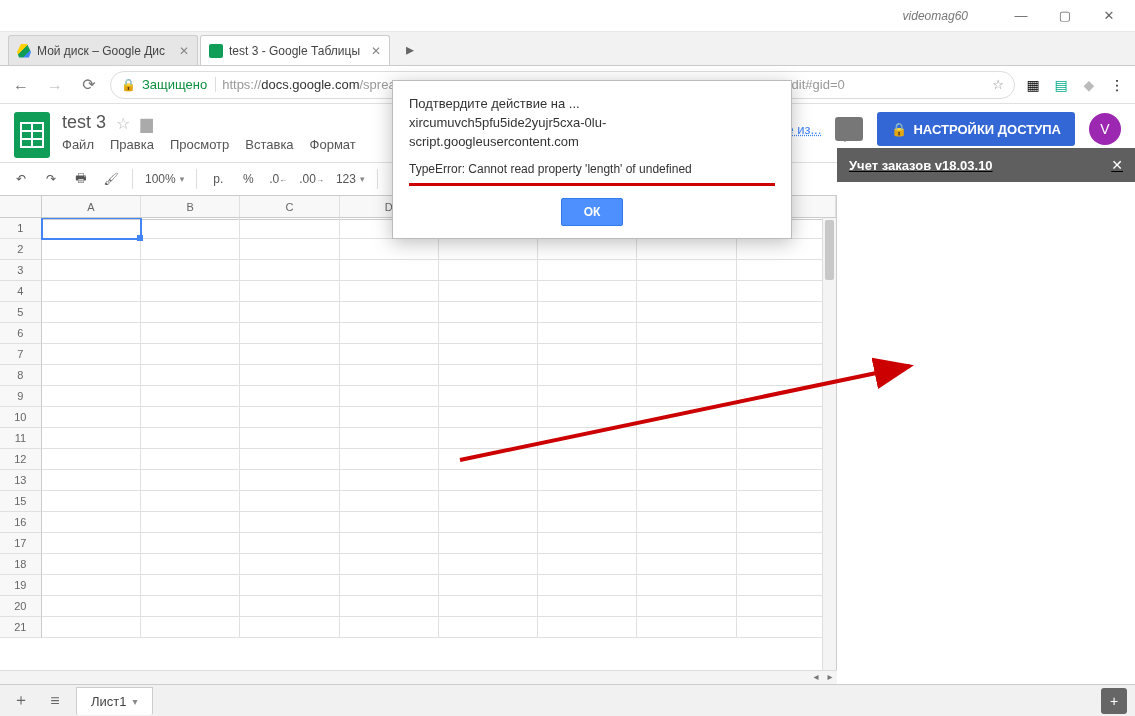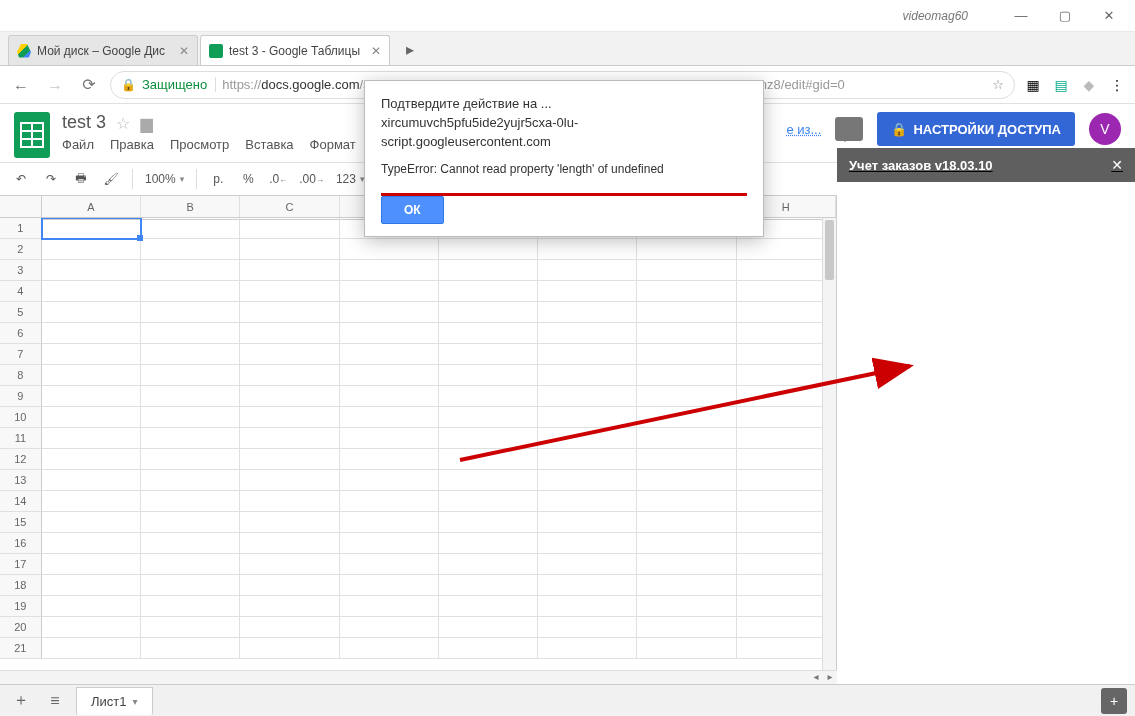--- a/index.html
+++ b/index.html
@@ -81,25 +81,25 @@
 .side-head .x { margin-left: auto; font-size: 14px; font-weight: normal; }
 
 
 .sheet-tabs { position: absolute; bottom: 0; left: 0; right: 0; height: 32px; background: #f1f1f1; border-top: 1px solid #ccc; display: flex; align-items: center; padding: 0 8px; gap: 8px; }
 .sheet-tab-btn { width: 26px; height: 24px; display:flex; align-items:center; justify-content:center; color:#666; font-size:16px; }
 .sheet-tab { height: 28px; background:#fff; border:1px solid #ccc; border-bottom:none; padding: 0 14px; display:flex; align-items:center; font-size:13px; color:#444; gap:6px; border-radius: 0 0 2px 2px; }
 .explore-btn { margin-left:auto; width:26px; height:26px; background:#666; border-radius:3px; position: relative; }
 .explore-btn::before { content:"+"; color:#fff; position:absolute; inset:0; display:flex; align-items:center; justify-content:center; font-size:14px; }
 
 
-.alert { position: absolute; top: 80px; left: 364px; width: 400px; background: #fff; border: 1px solid #bbb; box-shadow: 0 4px 18px rgba(0,0,0,.25); padding: 14px 16px 12px; z-index: 50; }
+.alert { position: absolute; top: 80px; left: 392px; width: 400px; background: #fff; border: 1px solid #bbb; box-shadow: 0 4px 18px rgba(0,0,0,.25); padding: 14px 16px 12px; z-index: 50; }
 .alert-title { font-size: 13px; color: #333; line-height: 1.45; margin-bottom: 10px; }
-.alert-msg { font-size: 12px; color: #333; padding-bottom: 16px; }
+.alert-msg { font-size: 12px; color: #333; padding-bottom: 6px; }
 .alert-underline { height: 3px; background: #c00; margin-top: 1px; }
-.alert-actions { display:flex; justify-content:flex-start; margin-top: 0; }
+.alert-actions { display:flex; justify-content:center; margin-top: 12px; }
 .ok-btn { background: #4d90fe; border: 1px solid #3079ed; color: #fff; font-size: 12px; font-weight: bold; padding: 6px 22px; border-radius: 2px; }
 
 
 .arrow-svg { position:absolute; top: 352px; left: 450px; width: 480px; height: 120px; z-index: 40; pointer-events:none; }
 
 .favicon.drive { background: linear-gradient(135deg,#ffcf00 40%,#0f9d58 40% 70%,#4285f4 70%); clip-path: polygon(30% 0,70% 0,100% 60%,85% 100%,15% 100%,0 60%); }
 .favicon.sheets { background:#0f9d58; border-radius:2px; }
 </style>
 </head>
 <body>
@@ -352,31 +352,20 @@
         <div class="cell"></div>
         <div class="cell"></div>
         <div class="cell"></div>
         <div class="cell"></div>
         <div class="cell"></div>
         <div class="cell"></div>
         <div class="cell"></div>
         <div class="cell"></div>
       </div>
       <div class="row">
-        <div class="row-h">14</div>
-        <div class="cell"></div>
-        <div class="cell"></div>
-        <div class="cell"></div>
-        <div class="cell"></div>
-        <div class="cell"></div>
-        <div class="cell"></div>
-        <div class="cell"></div>
-        <div class="cell"></div>
-      </div>
-      <div class="row">
         <div class="row-h">15</div>
         <div class="cell"></div>
         <div class="cell"></div>
         <div class="cell"></div>
         <div class="cell"></div>
         <div class="cell"></div>
         <div class="cell"></div>
         <div class="cell"></div>
         <div class="cell"></div>
       </div>

